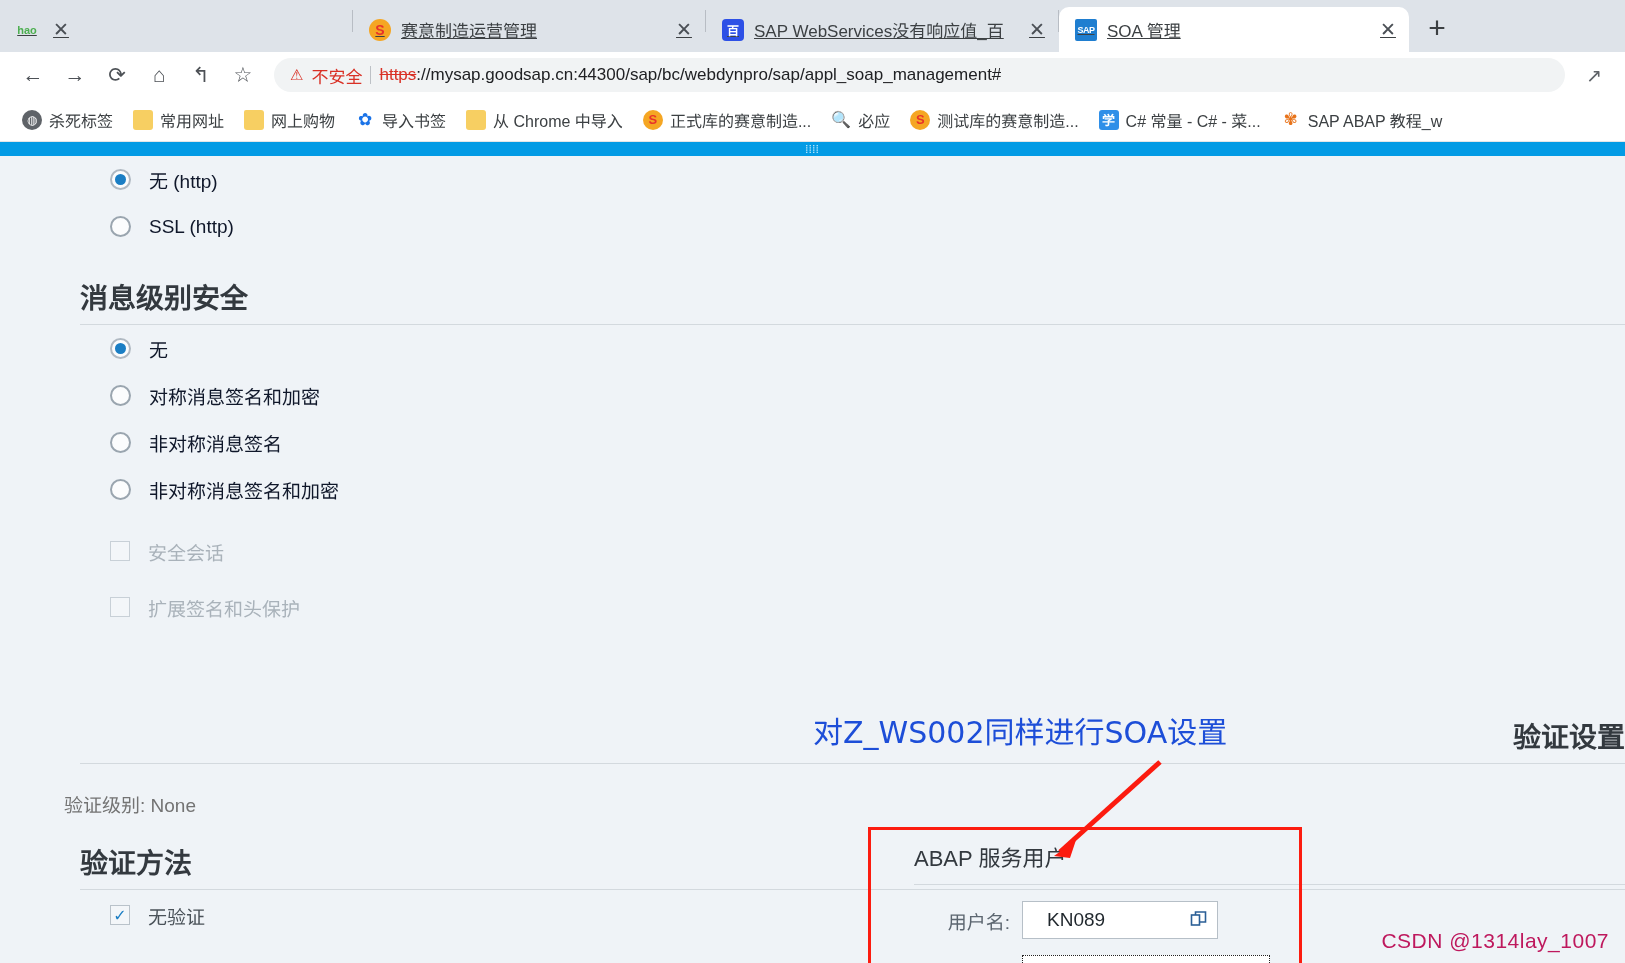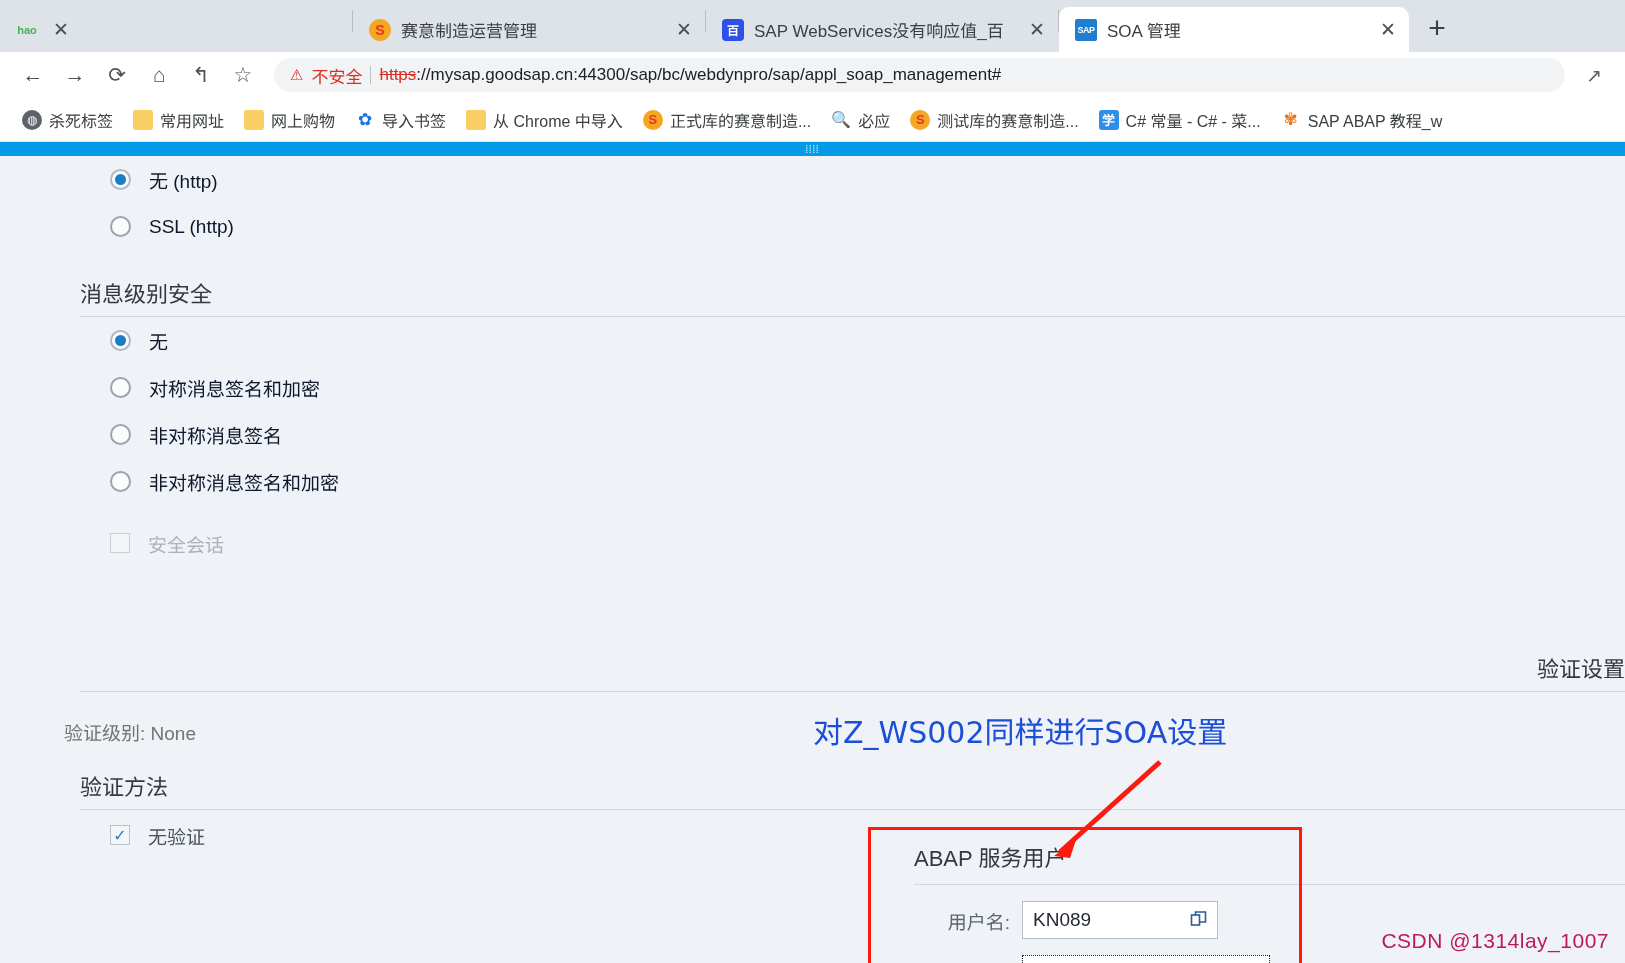--- a/index.html
+++ b/index.html
@@ -26,20 +26,21 @@
   .tab {
     height: 45px;
     display: flex;
     align-items: center;
     padding: 0 8px 0 16px;
     position: relative;
     min-width: 0;
     color: #3c4043;
     font-size: 17px;
     gap: 10px;
+    text-decoration: underline;
   }
   .tab.inactive { width: 352px; }
   .tab.active {
     width: 350px;
     background: #ffffff;
     border-radius: 10px 10px 0 0;
   }
   .tab-sep {
     width: 1px; height: 22px; background: #b8bdc4; align-self: center;
     margin-bottom: 10px;
@@ -191,24 +192,25 @@
     background: #f3f6f9;
     flex: 0 0 20px;
     display: flex; align-items: center; justify-content: center;
     font-size: 16px; color: #1b7ec4;
   }
   .chkbox.disabled { border-color: #c8d0d7; color: transparent; }
   .chk-label { font-size: 19px; color: #4a5259; }
   .chk-label.disabled { color: #a9b2ba; }
 
   .section-head {
-    font-size: 22px; color: #33393f;
+    font-size: 28px; color: #33393f;
     padding-left: 80px;
     margin-top: 26px;
     margin-bottom: 8px;
+    font-weight: bold;
   }
   .hr {
     height: 1px; background: #d3d9de;
     margin-left: 80px; margin-right: 0;
   }
 
   .info-row {
     padding-left: 64px;
     font-size: 19px;
     color: #737373;
@@ -242,21 +244,21 @@
   .field-label {
     font-size: 19px; color: #5c6670;
     width: 96px; text-align: right;
     flex: 0 0 96px;
   }
   .inp {
     width: 196px; height: 38px;
     border: 1px solid #b6bfc7;
     background: #ffffff;
     display: flex; align-items: center;
-    padding: 0 10px;
+    padding: 0 24px;
     font-size: 19px;
     color: #1f262c;
     position: relative;
   }
   .inp.pw {
     width: 248px;
     border: 1px dotted #222;
     letter-spacing: 2px;
     font-size: 15px;
   }
@@ -424,20 +426,24 @@
         <span class="opt-label">非对称消息签名</span>
       </div>
       <div class="opt-row">
         <span class="radio"></span>
         <span class="opt-label">非对称消息签名和加密</span>
       </div>
 
       <div class="chk-row" style="margin-top:10px;">
         <span class="chkbox disabled">✓</span>
         <span class="chk-label disabled">安全会话</span>
+      </div>
+      <div class="chk-row">
+        <span class="chkbox disabled">✓</span>
+        <span class="chk-label disabled">扩展签名和头保护</span>
       </div>
 
       <div class="section-head" style="margin-top:80px;text-align:right;">验证设置</div>
       <div class="hr"></div>
 
       <div class="info-row">验证级别: None</div>
 
       <div class="section-head" style="margin-top:24px;">验证方法</div>
       <div class="hr"></div>
 

